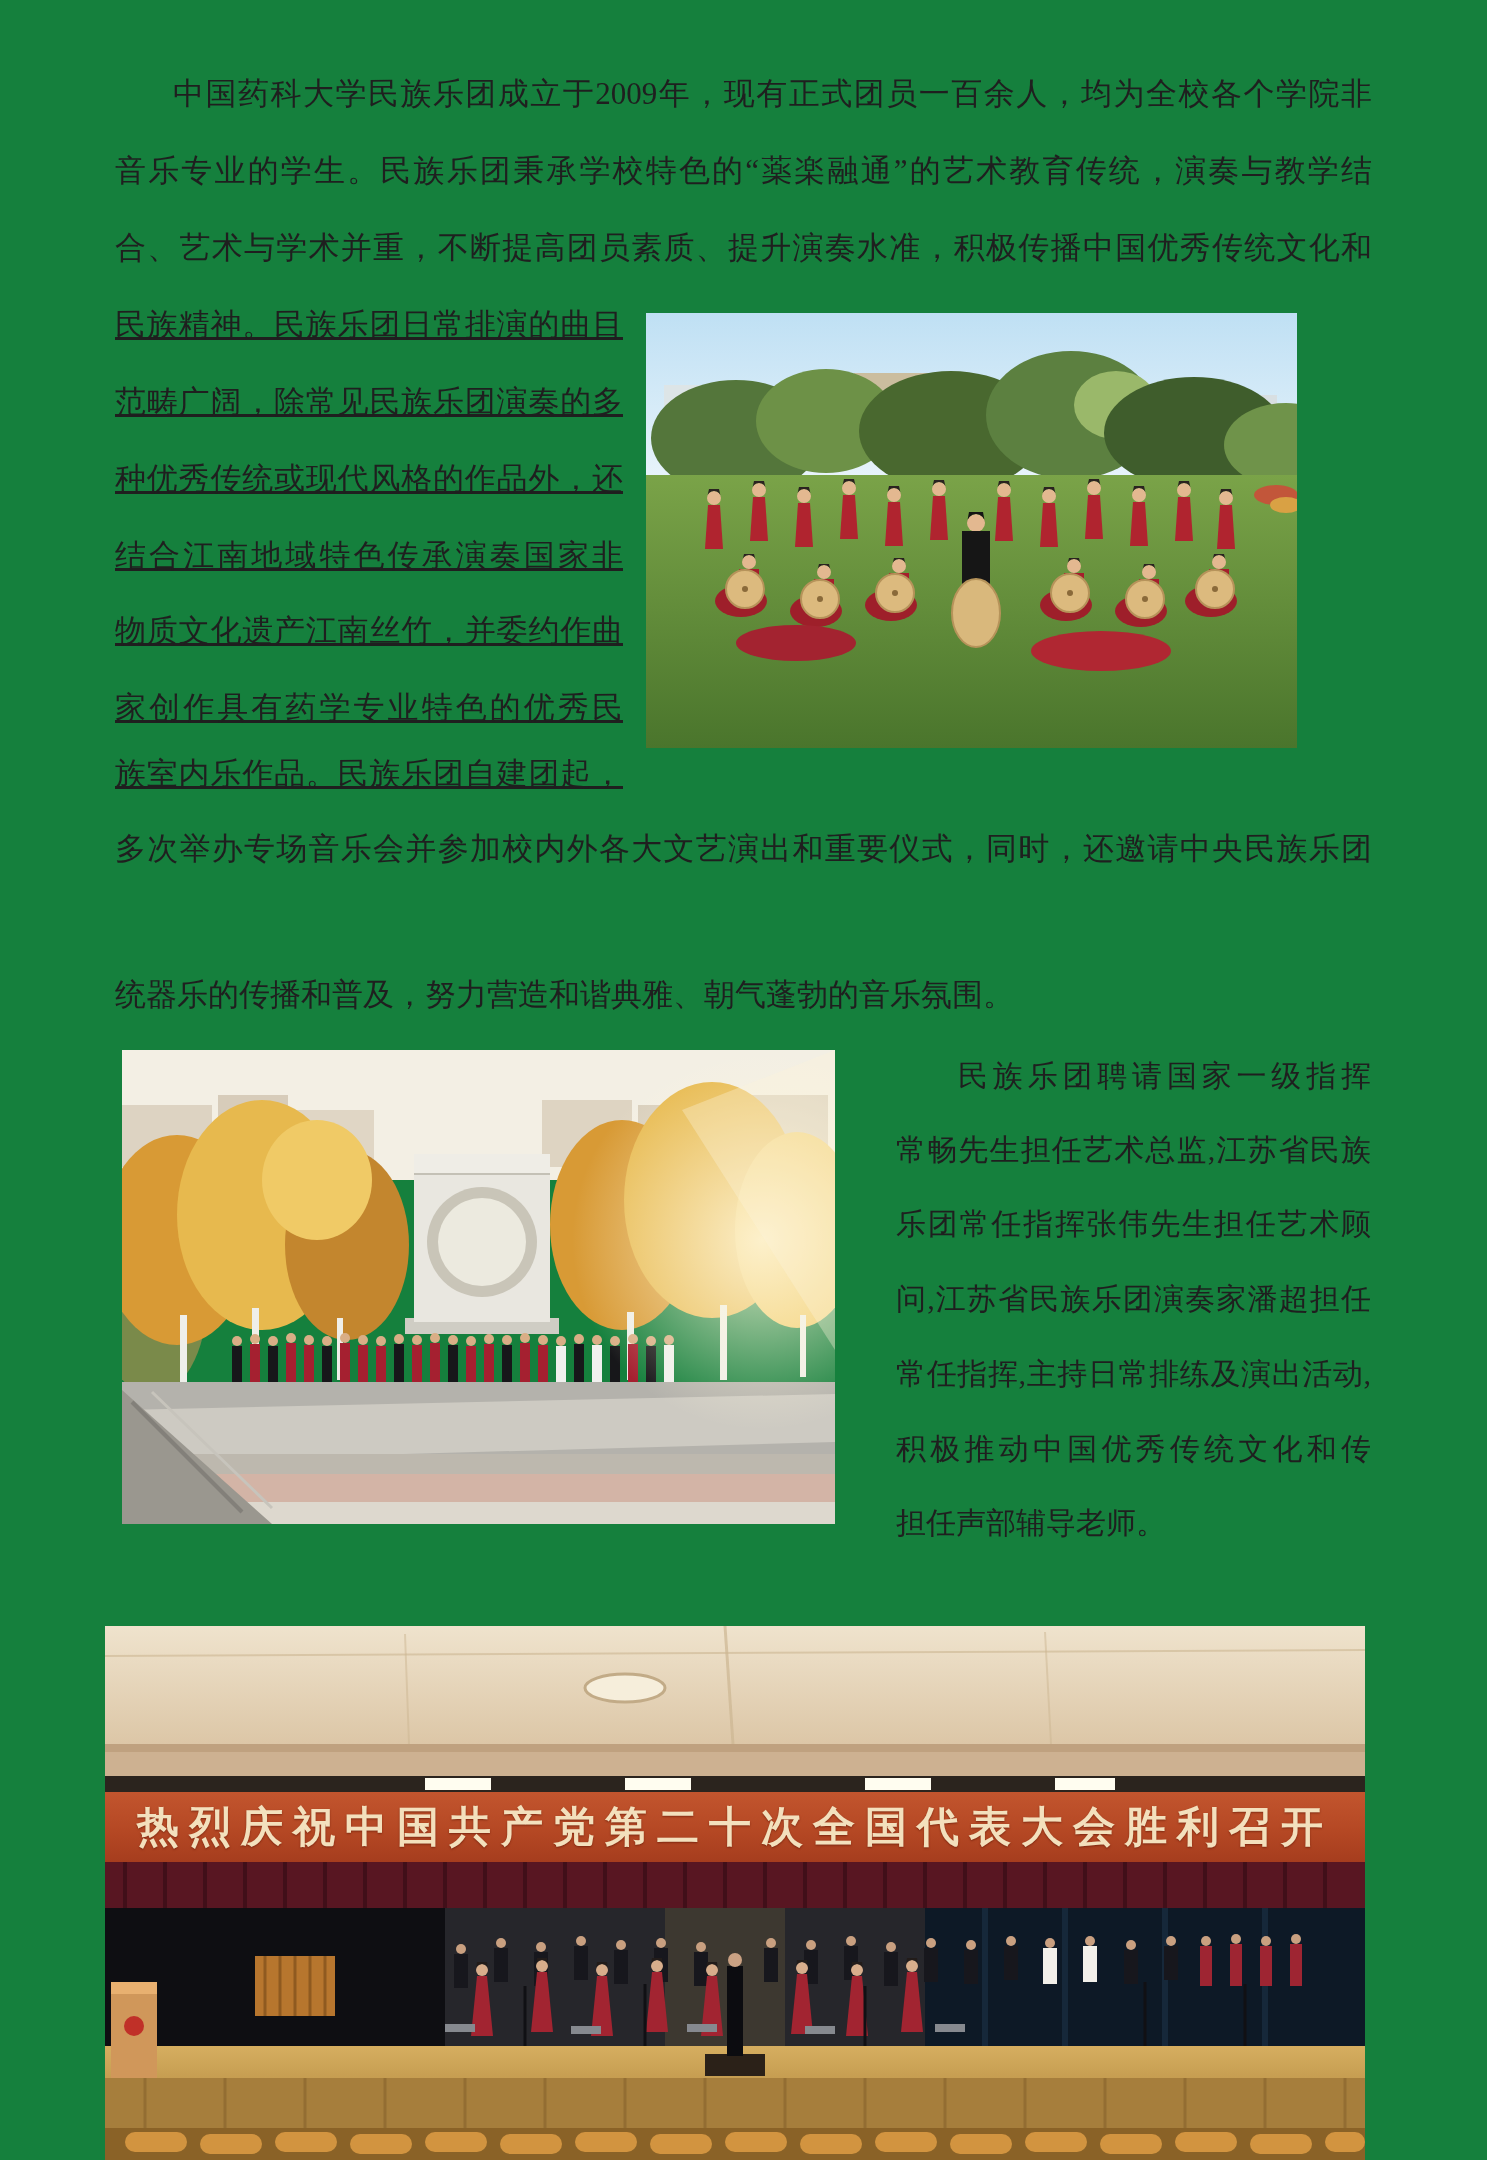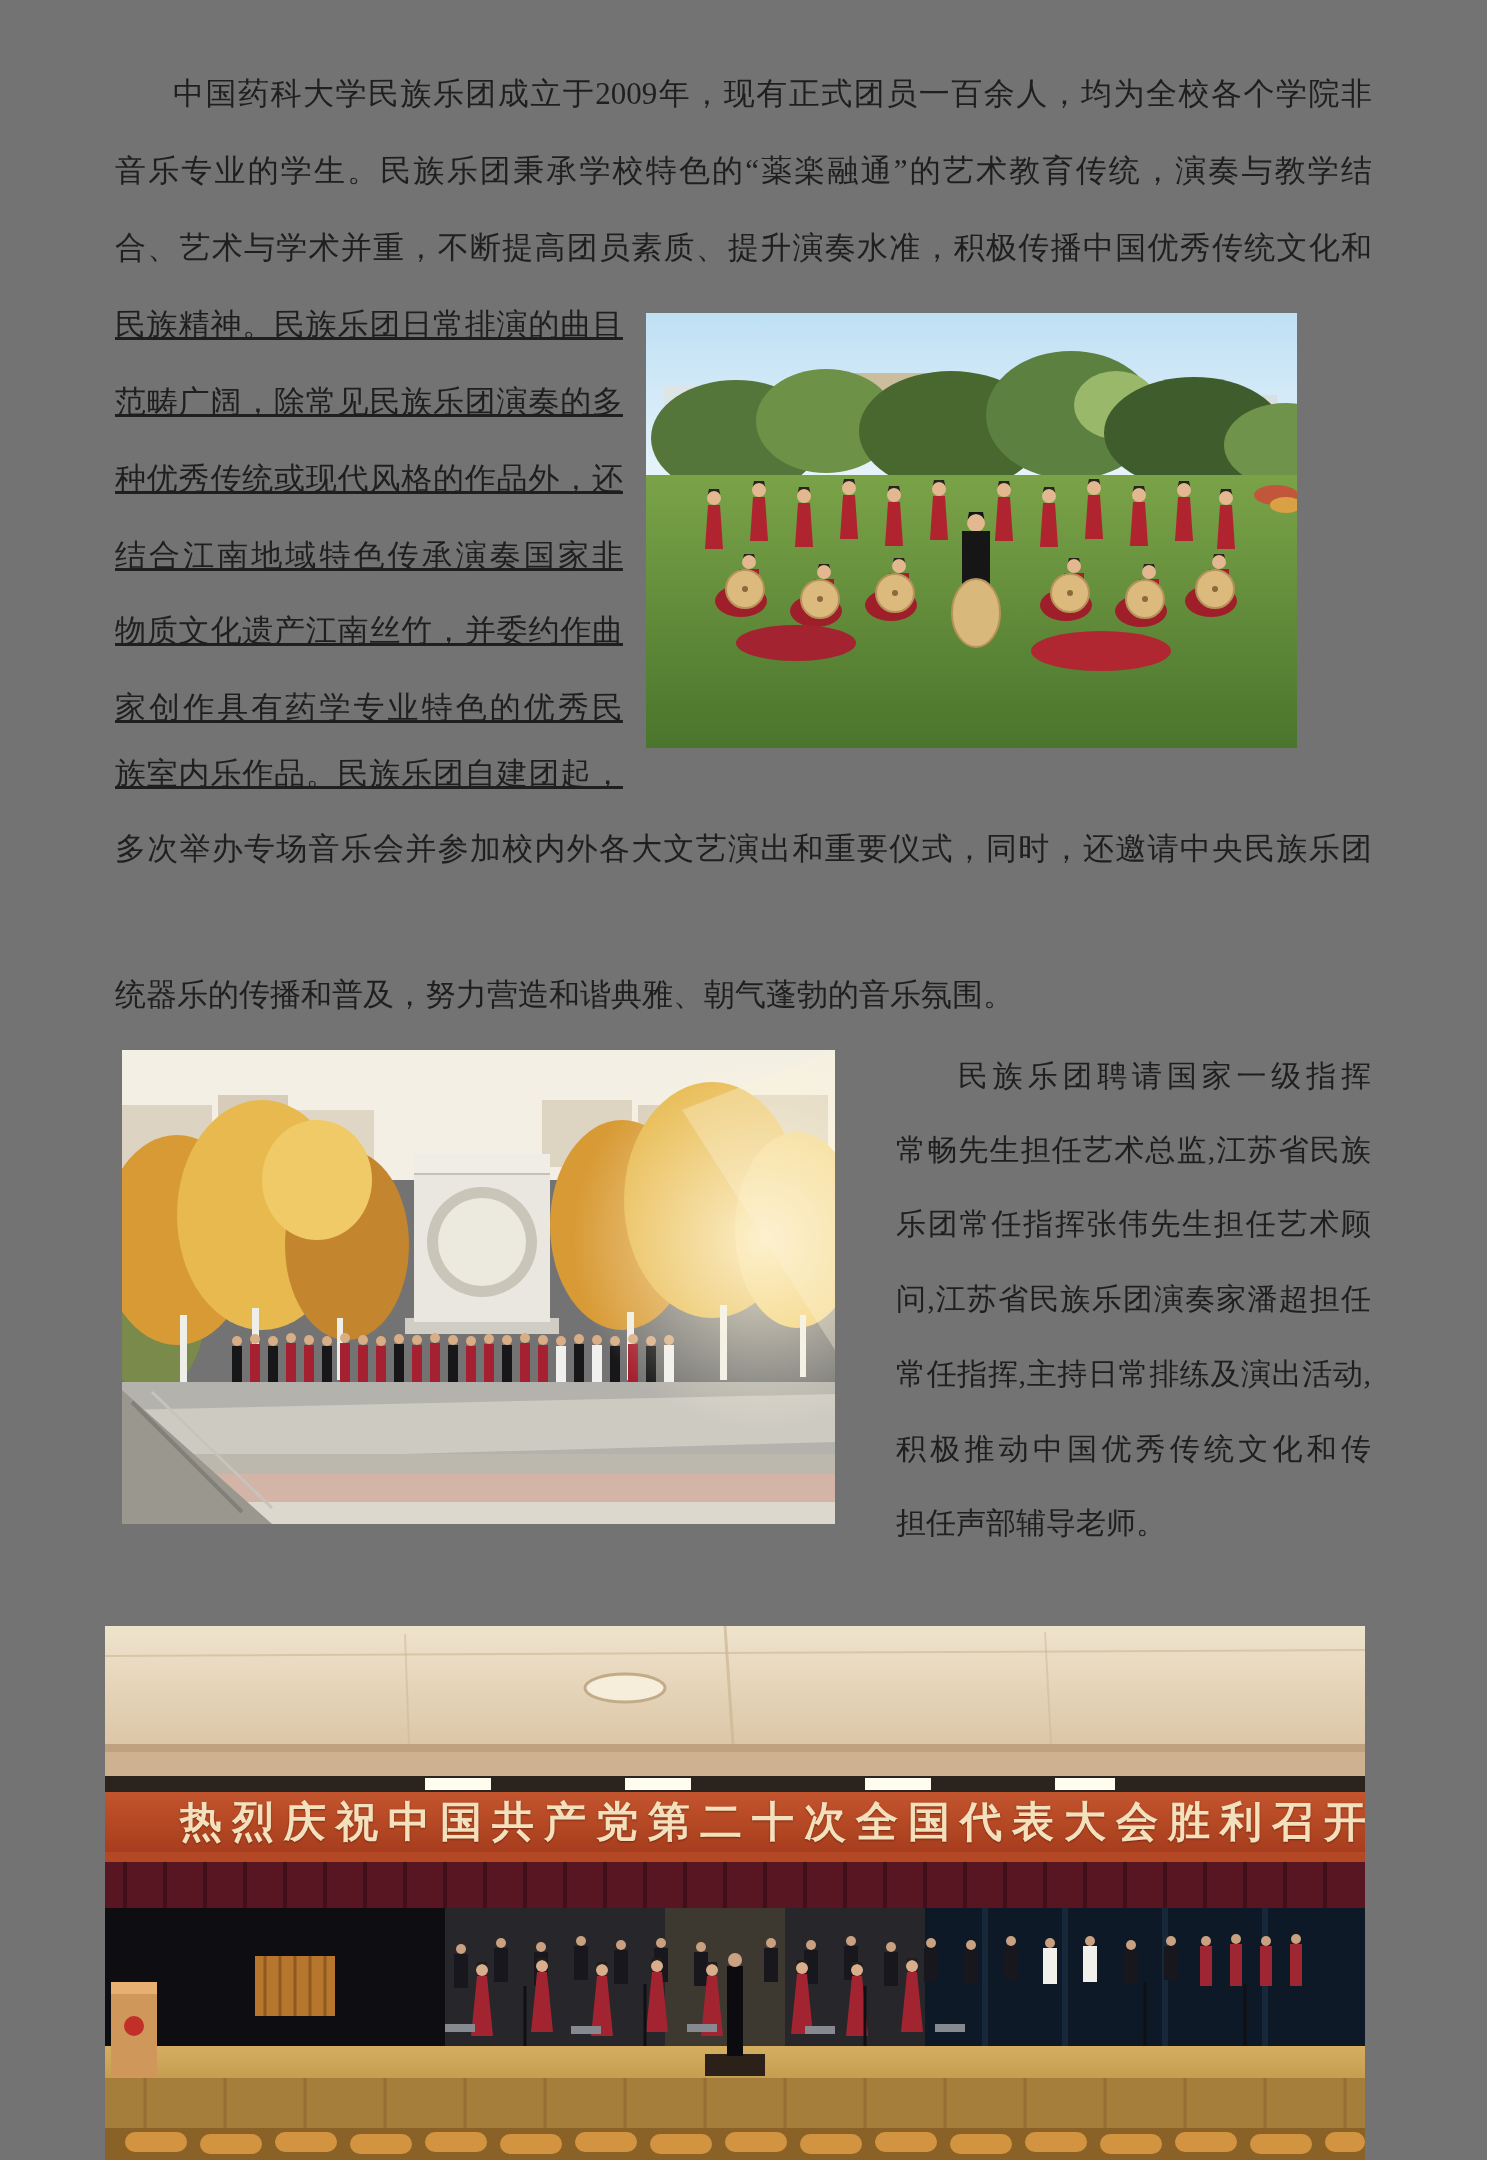--- a/index.html
+++ b/index.html
@@ -1,31 +1,31 @@
 <!DOCTYPE html>
 <html lang="zh"><head>
 <meta charset="utf-8">
 <style>
   html,body{margin:0;padding:0;background:#ffffff;}
-  .page{position:relative;width:1487px;height:2160px;background:#737373;overflow:hidden;
+  .page{position:relative;width:1487px;height:2160px;background:#15803d;overflow:hidden;
         font-family:"Liberation Serif","DejaVu Serif",serif;}
   .line{position:absolute;font-size:31px;line-height:38px;color:#1f1f1f;white-space:nowrap;}
   .just{white-space:normal;text-align:justify;text-align-last:justify;}
   .w-full{left:115px;width:1257px;}
   .w-narrow{left:115px;width:508px;text-decoration:underline;}
   .w-col2{left:848px;width:475px;font-size:30px;margin-left:48px;}
   .indent1{text-indent:58px;}
   .indent2{text-indent:62px;}
   .photo{position:absolute;overflow:hidden;}
   .photo svg{display:block;width:100%;height:100%;}
-  .banner{position:absolute;left:0;top:166px;width:100%;height:60px;
+  .banner{position:absolute;left:0;top:166px;width:100%;height:70px;
           background:linear-gradient(180deg,#c2552e 0%,#b54824 55%,#a63d1e 100%);
           display:flex;align-items:center;justify-content:center;
           color:#f3e0bd;font-size:42px;font-weight:bold;letter-spacing:10px;white-space:nowrap;
-          text-shadow:0 1px 2px rgba(90,20,5,.6);padding-left:43px;}
+          text-shadow:0 1px 2px rgba(90,20,5,.6);}
 </style>
 </head>
 <body>
 
 <div class="page">
 
   <div class="line w-full just indent1" style="top:75px">中国药科大学民族乐团成立于2009年，现有正式团员一百余人，均为全校各个学院非</div>
   <div class="line w-full just" style="top:152px">音乐专业的学生。民族乐团秉承学校特色的“薬楽融通”的艺术教育传统，演奏与教学结</div>
   <div class="line w-full just" style="top:229px">合、艺术与学术并重，不断提高团员素质、提升演奏水准，积极传播中国优秀传统文化和</div>
 

